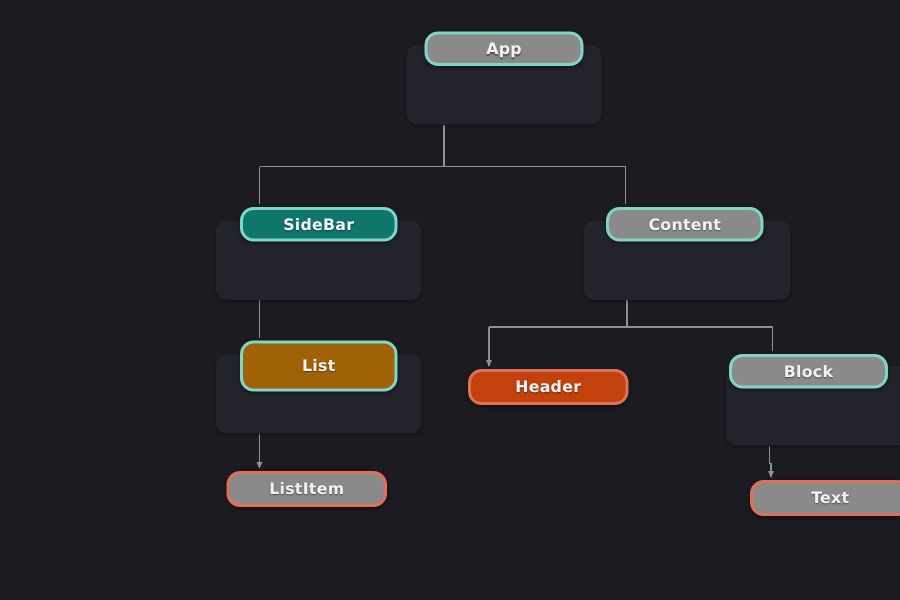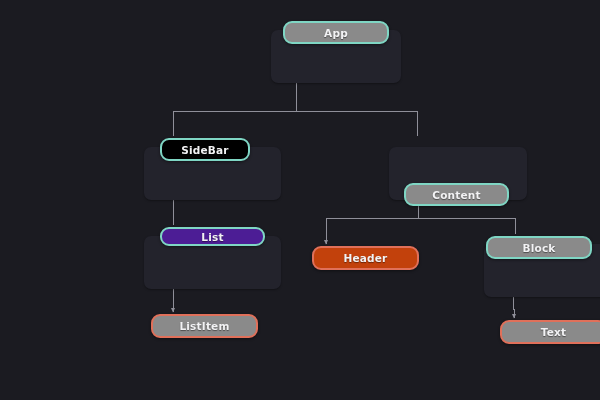--- a/index.html
+++ b/index.html
@@ -81,35 +81,35 @@
 
   <div class="node">
     <div class="node-body" style="left: 231px; top: 30px; width: 130px; height: 53px; background: rgb(35, 35, 44);"></div>
     <div class="node-pill" style="left: 243px; top: 21px; width: 106px; height: 23px; border-color: rgb(127, 214, 196); background: rgb(138, 138, 138); color: rgb(242, 242, 244);">
       <span>App</span>
     </div>
   </div>
 
   <div class="node">
     <div class="node-body" style="left: 104px; top: 147px; width: 137px; height: 53px; background: rgb(35, 35, 44);"></div>
-    <div class="node-pill" style="left: 120px; top: 138px; width: 90px; height: 23px; border-color: rgb(127, 214, 196); background: #000000; color: rgb(242, 242, 244);">
+    <div class="node-pill" style="left: 120px; top: 138px; width: 105px; height: 23px; border-color: rgb(127, 214, 196); background: #0f766e; color: rgb(242, 242, 244);">
       <span>SideBar</span>
     </div>
   </div>
 
   <div class="node">
     <div class="node-body" style="left: 349px; top: 147px; width: 138px; height: 53px; background: rgb(35, 35, 44);"></div>
-    <div class="node-pill" style="left: 364px; top: 138px; width: 105px; height: 23px; border-color: rgb(127, 214, 196); background: rgb(138, 138, 138); color: rgb(242, 242, 244); margin-top: 45px;">
+    <div class="node-pill" style="left: 364px; top: 138px; width: 105px; height: 23px; border-color: rgb(127, 214, 196); background: rgb(138, 138, 138); color: rgb(242, 242, 244);">
       <span>Content</span>
     </div>
   </div>
 
   <div class="node">
     <div class="node-body" style="left: 104px; top: 236px; width: 137px; height: 53px; background: rgb(35, 35, 44);"></div>
-    <div class="node-pill" style="left: 120px; top: 227px; width: 105px; height: 19px; border-color: rgb(127, 214, 196); background: #4c1d95; color: rgb(242, 242, 244);">
+    <div class="node-pill" style="left: 120px; top: 227px; width: 105px; height: 34px; border-color: rgb(127, 214, 196); background: #a16207; color: rgb(242, 242, 244);">
       <span>List</span>
     </div>
   </div>
 
   <div class="node">
     <div class="node-pill leaf" style="left: 272px; top: 246px; width: 107px; height: 24px; border-color: rgb(224, 112, 90); background: #c2410c; color: rgb(242, 242, 244);">
       <span>Header</span>
     </div>
   </div>
 

